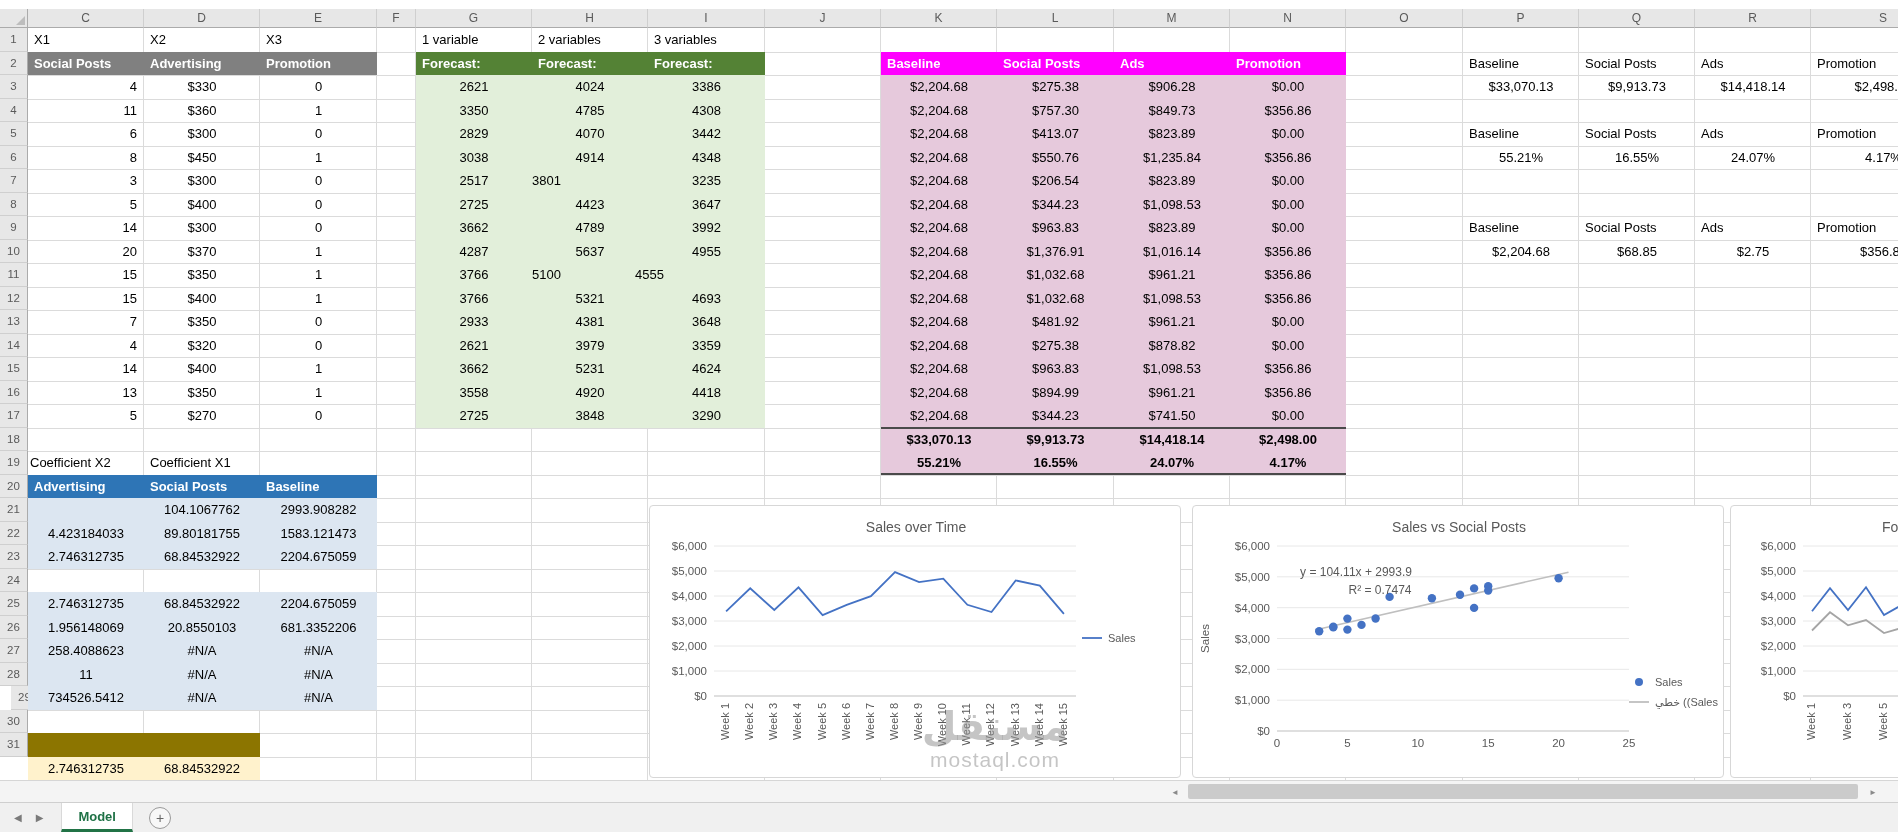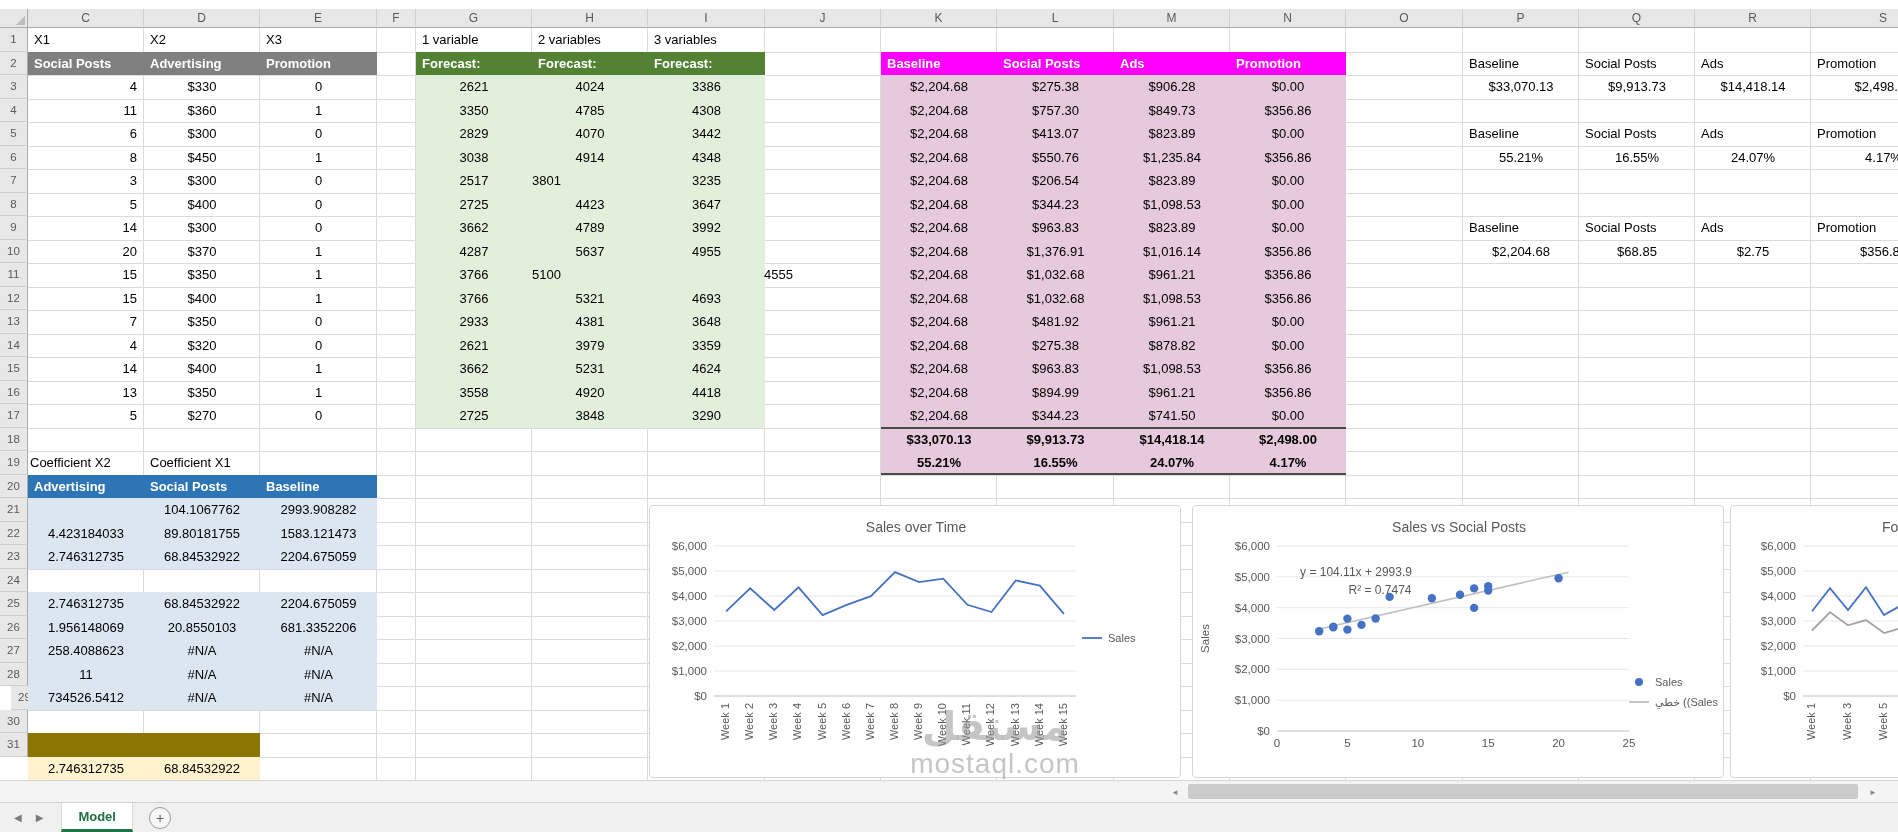--- a/index.html
+++ b/index.html
@@ -13,21 +13,21 @@
         box-sizing:border-box;border-right:1px solid #ABABAB;border-bottom:1px solid #CFCFCF;}
   .gl{position:absolute;background:#DBDBDB;}
   .blk{position:absolute;box-sizing:border-box;}
   .chart{position:absolute;background:#fff;border:1px solid #D7D7D7;border-radius:4px;box-sizing:border-box;}
   #corner{position:absolute;left:0;top:9px;width:28px;height:19px;background:#E7E7E7;z-index:4;
           border-right:1px solid #ABABAB;border-bottom:1px solid #ABABAB;box-sizing:border-box;}
   #corner::after{content:"";position:absolute;right:2px;bottom:2px;width:0;height:0;
           border-left:9px solid transparent;border-bottom:9px solid #BDBDBD;}
   #watermark{position:absolute;left:845px;top:704px;width:300px;text-align:center;z-index:40;pointer-events:none;}
   #wm1{font-size:40px;font-weight:bold;color:rgba(150,150,150,0.55);line-height:1.1;}
-  #wm2{font-size:28px;color:rgba(150,150,150,0.55);letter-spacing:1px;}
+  #wm2{font-size:21px;color:rgba(150,150,150,0.55);letter-spacing:1px;}
   #hscroll{position:absolute;left:0;top:780px;width:1898px;height:22px;background:#F4F4F4;
            border-top:1px solid #D6D6D6;box-sizing:border-box;z-index:20;}
   .sbtn{position:absolute;top:3px;width:18px;height:16px;color:#8a8a8a;font-size:8px;
         display:flex;align-items:center;justify-content:center;}
   #sb-track{position:absolute;left:1186px;top:2px;width:676px;height:18px;background:#F4F4F4;}
   #sb-thumb{position:absolute;left:2px;top:1px;width:670px;height:15px;background:#CBCBCB;border-radius:2px;}
   #tabbar{position:absolute;left:0;top:802px;width:1898px;height:30px;background:#F0F0F0;
           border-top:1px solid #CFCFCF;box-sizing:border-box;display:flex;align-items:center;z-index:20;}
   .tabnav{color:#7a7a7a;font-size:10px;margin-left:14px;}
   #activetab{margin-left:18px;height:29px;background:#fff;border-left:1px solid #D9D9D9;border-right:1px solid #D9D9D9;
@@ -254,21 +254,21 @@
       <div class="cell" style="left: 648px; top: 239.5px; width: 117px; height: 23.5px; line-height: 23.5px; text-align: center;">4955</div>
       <div class="cell" style="left: 881px; top: 239.5px; width: 116px; height: 23.5px; line-height: 23.5px; text-align: center;">$2,204.68</div>
       <div class="cell" style="left: 997px; top: 239.5px; width: 117px; height: 23.5px; line-height: 23.5px; text-align: center;">$1,376.91</div>
       <div class="cell" style="left: 1114px; top: 239.5px; width: 116px; height: 23.5px; line-height: 23.5px; text-align: center;">$1,016.14</div>
       <div class="cell" style="left: 1230px; top: 239.5px; width: 116px; height: 23.5px; line-height: 23.5px; text-align: center;">$356.86</div>
       <div class="cell" style="left: 28px; top: 263px; width: 116px; height: 23.5px; line-height: 23.5px; text-align: right; padding-right: 7px;">15</div>
       <div class="cell" style="left: 144px; top: 263px; width: 116px; height: 23.5px; line-height: 23.5px; text-align: center;">$350</div>
       <div class="cell" style="left: 260px; top: 263px; width: 117px; height: 23.5px; line-height: 23.5px; text-align: center;">1</div>
       <div class="cell" style="left: 416px; top: 263px; width: 116px; height: 23.5px; line-height: 23.5px; text-align: center;">3766</div>
       <div class="cell" style="left: 532px; top: 263px; width: 116px; height: 23.5px; line-height: 23.5px; ">5100</div>
-      <div class="cell" style="left: 676px; top: 263px; width: 117px; height: 23.5px; line-height: 23.5px; text-align: right;">4555</div>
+      <div class="cell" style="left: 635px; top: 263px; width: 117px; height: 23.5px; line-height: 23.5px; text-align: left;">4555</div>
       <div class="cell" style="left: 881px; top: 263px; width: 116px; height: 23.5px; line-height: 23.5px; text-align: center;">$2,204.68</div>
       <div class="cell" style="left: 997px; top: 263px; width: 117px; height: 23.5px; line-height: 23.5px; text-align: center;">$1,032.68</div>
       <div class="cell" style="left: 1114px; top: 263px; width: 116px; height: 23.5px; line-height: 23.5px; text-align: center;">$961.21</div>
       <div class="cell" style="left: 1230px; top: 263px; width: 116px; height: 23.5px; line-height: 23.5px; text-align: center;">$356.86</div>
       <div class="cell" style="left: 28px; top: 286.5px; width: 116px; height: 23.5px; line-height: 23.5px; text-align: right; padding-right: 7px;">15</div>
       <div class="cell" style="left: 144px; top: 286.5px; width: 116px; height: 23.5px; line-height: 23.5px; text-align: center;">$400</div>
       <div class="cell" style="left: 260px; top: 286.5px; width: 117px; height: 23.5px; line-height: 23.5px; text-align: center;">1</div>
       <div class="cell" style="left: 416px; top: 286.5px; width: 116px; height: 23.5px; line-height: 23.5px; text-align: center;">3766</div>
       <div class="cell" style="left: 532px; top: 286.5px; width: 116px; height: 23.5px; line-height: 23.5px; text-align: center;">5321</div>
       <div class="cell" style="left: 648px; top: 286.5px; width: 117px; height: 23.5px; line-height: 23.5px; text-align: center;">4693</div>

